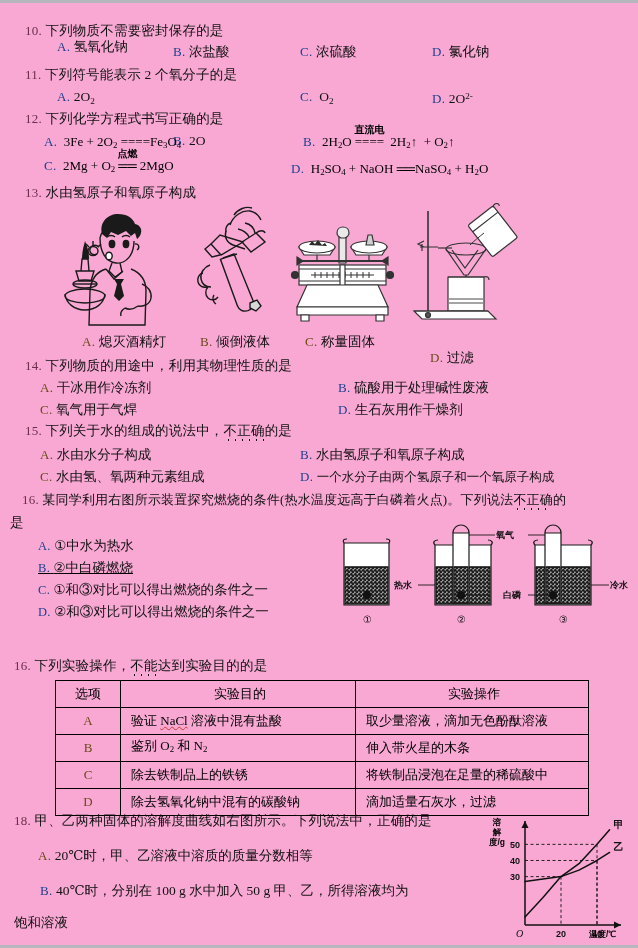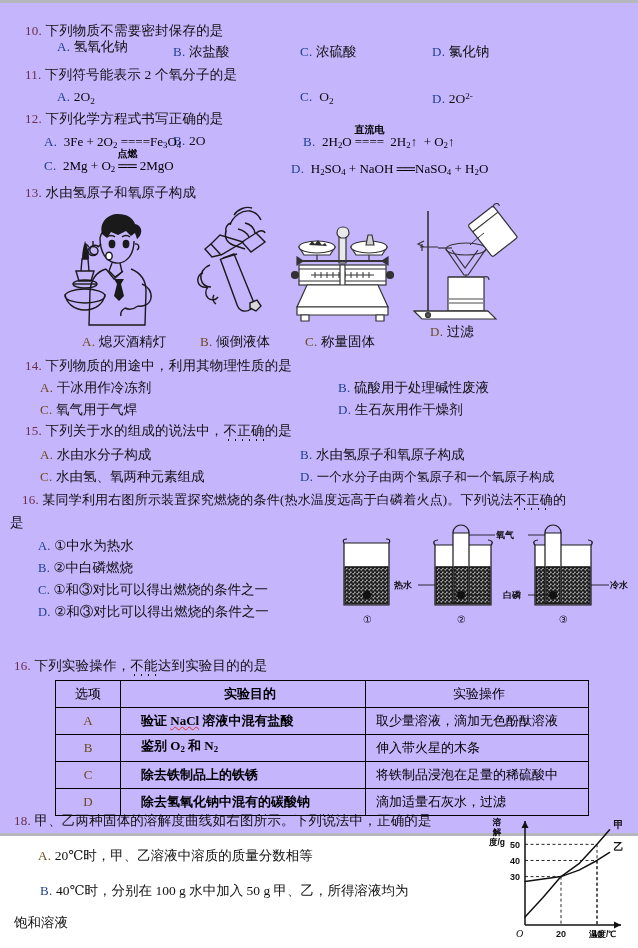--- a/index.html
+++ b/index.html
@@ -11,25 +11,25 @@
     width: 638px;
     height: 948px;
     position: relative;
     font-family: "Liberation Serif", "DejaVu Serif", serif;
     color: #000000;
     overflow: hidden;
   }
   .page {
     position: relative;
     width: 638px;
-    height: 836px;
+    height: 948px;
     box-sizing: border-box;
     border-top: 3px solid #b6b6bd;
     border-bottom: 3px solid #b6b6bd;
-    background: #c4b5fd;
+    background: #f9a8d4;
   }
   .sheet {
     position: absolute;
     left: 0; top: 0;
     width: 638px;
   }
 
   
   .qline {
     position: absolute;
@@ -131,21 +131,21 @@
   table.exp td, table.exp th {
     border: 1px solid #000;
     padding: 2px 6px;
     height: 22px;
     font-weight: normal;
     text-align: center;
     vertical-align: middle;
     line-height: 16px;
   }
   table.exp .c-opt { width: 52px; }
-  table.exp .c-goal { width: 218px; text-align: left; padding-left: 20px; font-weight: bold; }
+  table.exp .c-goal { width: 218px; text-align: left; padding-left: 10px; }
   table.exp .c-op { text-align: left; padding-left: 10px; }
   table.exp .optletter { color: #6b4a18; font-family: "Liberation Serif", serif; }
   table.exp thead td { text-align: center; }
 
   
   .chartwrap { position: absolute; left: 487px; top: 812px; width: 148px; height: 128px; }
 </style>
 </head>
 <body>
 
@@ -374,21 +374,21 @@
     <span class="otext">熄灭酒精灯</span>
   </div>
   <div class="figcaption" style="left:200px; top:330px;">
     <span class="olab brown">B.</span>
     <span class="otext">倾倒液体</span>
   </div>
   <div class="figcaption" style="left:305px; top:330px;">
     <span class="olab brown">C.</span>
     <span class="otext">称量固体</span>
   </div>
-  <div class="figcaption" style="left:430px; top:320px;">
+  <div class="figcaption" style="left:430px; top:346px;">
     <span class="olab brown">D.</span>
     <span class="otext">过滤</span>
   </div>
 
   <div class="qline" style="left:25px; top:355px;">
     <span class="qnum">14.</span>
     <span class="stem">下列物质的用途中，利用其物理性质的是</span>
   </div>
   <div class="opt" style="left:40px; top:377px;">
     <span class="olab brown">A.</span>
@@ -432,21 +432,21 @@
     <span class="qnum">16.</span>
     <span class="stem">某同学利用右图所示装置探究燃烧的条件(热水温度远高于白磷着火点)。下列说法</span><span class="stem dotted-under">不正确</span><span class="stem">的</span>
   </div>
   <div class="qline" style="left:10px; top:512px;">
     <span class="stem">是</span>
   </div>
   <div class="opt" style="left:38px; top:535px;">
     <span class="olab small">A.</span>
     <span class="otext">①中水为热水</span>
   </div>
-  <div class="opt" style="left:38px; top:557px;">
+  <div class="opt" style="left:38px; top:557px;text-decoration:underline;">
     <span class="olab small">B.</span>
     <span class="otext">②中白磷燃烧</span>
   </div>
   <div class="opt" style="left:38px; top:579px;">
     <span class="olab small">C.</span>
     <span class="otext">①和③对比可以得出燃烧的条件之一</span>
   </div>
   <div class="opt" style="left:38px; top:601px;">
     <span class="olab small">D.</span>
     <span class="otext">②和③对比可以得出燃烧的条件之一</span>

